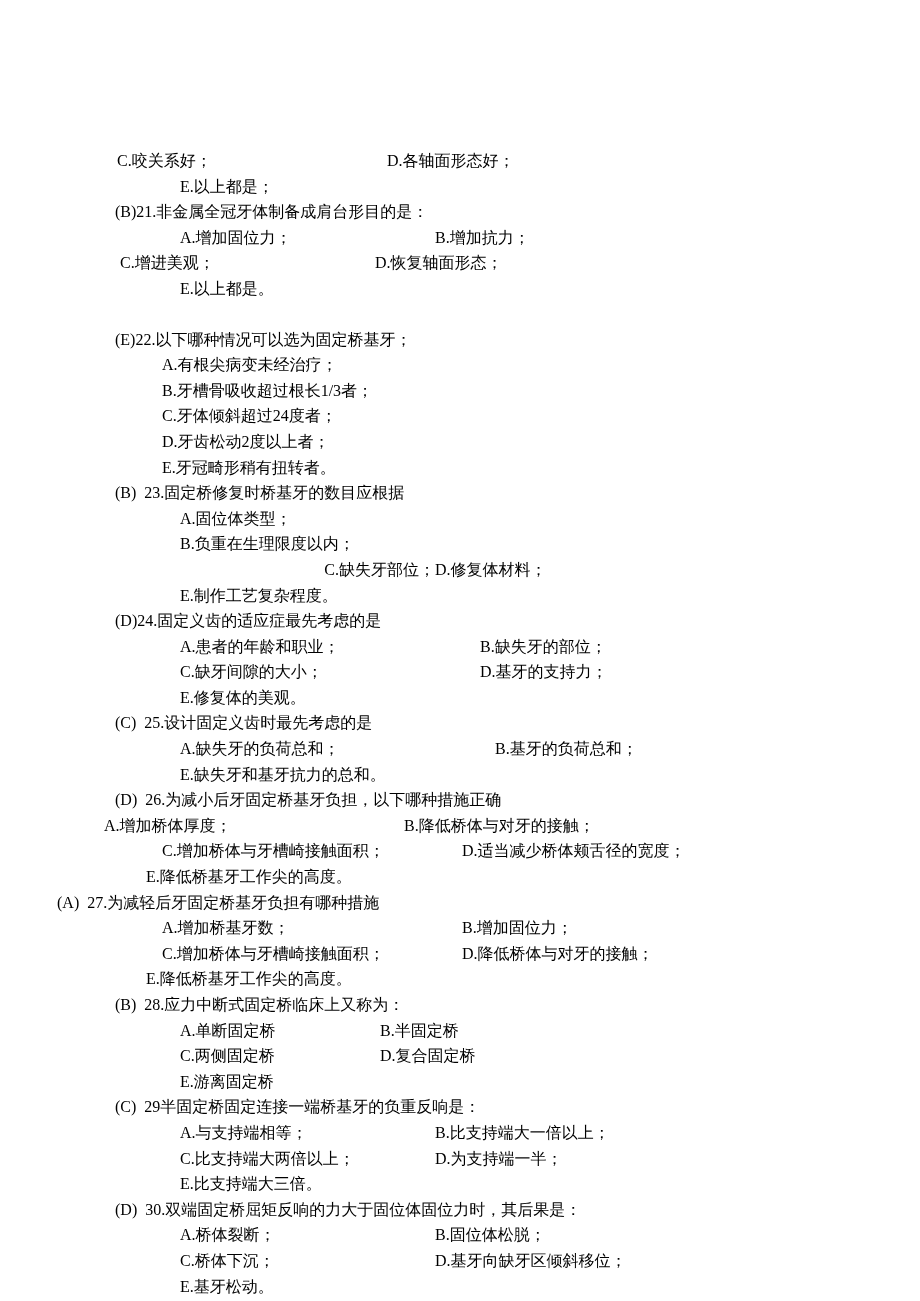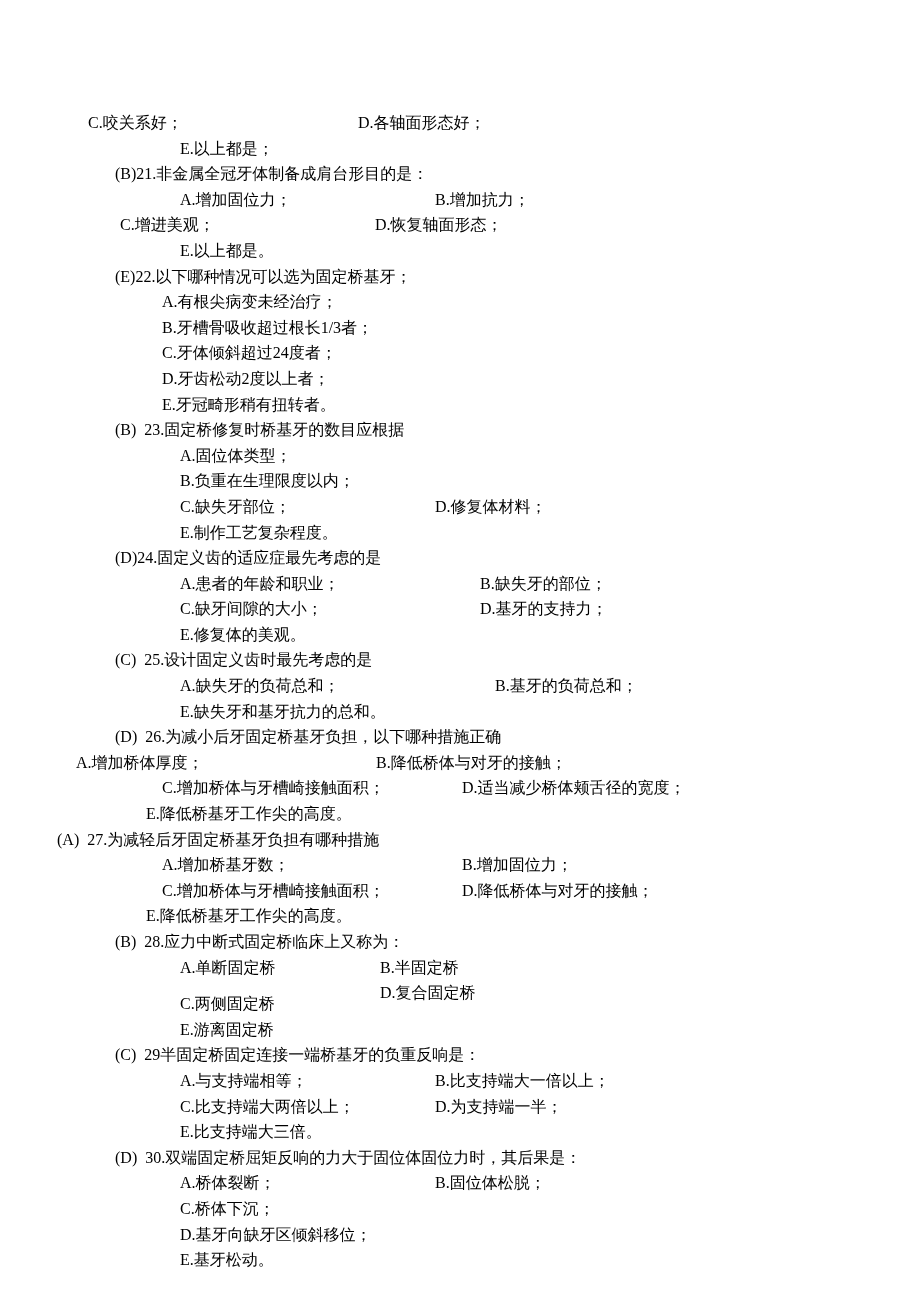--- a/index.html
+++ b/index.html
@@ -22,42 +22,42 @@
     white-space: nowrap;
   }
   .cell {
     white-space: pre;
   }
 </style>
 </head>
 <body>
 
 <div class="page" id="page">
-    <div class="line" style="padding-left: 88px;">
+    <div class="line" style="padding-left: 117px; margin-top: 38px;">
       <span class="cell" style="display: inline-block; width: 270px;">C.咬关系好；</span>
       <span class="cell">D.各轴面形态好；</span>
     </div>
     <div class="line" style="padding-left: 180px;">
       <span class="cell">E.以上都是；</span>
     </div>
     <div class="line" style="padding-left: 115px;">
       <span class="cell">(B)21.非金属全冠牙体制备成肩台形目的是：</span>
     </div>
     <div class="line" style="padding-left: 180px;">
       <span class="cell" style="display: inline-block; width: 255px;">A.增加固位力；</span>
       <span class="cell">B.增加抗力；</span>
     </div>
     <div class="line" style="padding-left: 120px;">
       <span class="cell" style="display: inline-block; width: 255px;">C.增进美观；</span>
       <span class="cell">D.恢复轴面形态；</span>
     </div>
     <div class="line" style="padding-left: 180px;">
       <span class="cell">E.以上都是。</span>
     </div>
-    <div class="line" style="padding-left: 115px;">
+    <div class="line" style="padding-left: 115px; margin-top: 25px;">
       <span class="cell">(E)22.以下哪种情况可以选为固定桥基牙；</span>
     </div>
     <div class="line" style="padding-left: 162px;">
       <span class="cell">A.有根尖病变未经治疗；</span>
     </div>
     <div class="line" style="padding-left: 162px;">
       <span class="cell">B.牙槽骨吸收超过根长1/3者；</span>
     </div>
     <div class="line" style="padding-left: 162px;">
       <span class="cell">C.牙体倾斜超过24度者；</span>
@@ -69,21 +69,21 @@
       <span class="cell">E.牙冠畸形稍有扭转者。</span>
     </div>
     <div class="line" style="padding-left: 115px;">
       <span class="cell">(B)  23.固定桥修复时桥基牙的数目应根据</span>
     </div>
     <div class="line" style="padding-left: 180px; flex-direction: column;">
       <span class="cell" style="display: inline-block; width: 255px;">A.固位体类型；</span>
       <span class="cell">B.负重在生理限度以内；</span>
     </div>
     <div class="line" style="padding-left: 180px;">
-      <span class="cell" style="display: inline-block; width: 255px;">C.缺失牙部位；</span>
+      <span class="cell" style="display: inline-block; width: 255px; text-align: right;">C.缺失牙部位；</span>
       <span class="cell">D.修复体材料；</span>
     </div>
     <div class="line" style="padding-left: 180px;">
       <span class="cell">E.制作工艺复杂程度。</span>
     </div>
     <div class="line" style="padding-left: 115px;">
       <span class="cell">(D)24.固定义齿的适应症最先考虑的是</span>
     </div>
     <div class="line" style="padding-left: 180px;">
       <span class="cell" style="display: inline-block; width: 300px;">A.患者的年龄和职业；</span>
@@ -102,21 +102,21 @@
     <div class="line" style="padding-left: 180px;">
       <span class="cell" style="display: inline-block; width: 315px;">A.缺失牙的负荷总和；</span>
       <span class="cell">B.基牙的负荷总和；</span>
     </div>
     <div class="line" style="padding-left: 180px;">
       <span class="cell">E.缺失牙和基牙抗力的总和。</span>
     </div>
     <div class="line" style="padding-left: 115px;">
       <span class="cell">(D)  26.为减小后牙固定桥基牙负担，以下哪种措施正确</span>
     </div>
-    <div class="line" style="padding-left: 76px;">
+    <div class="line" style="padding-left: 104px;">
       <span class="cell" style="display: inline-block; width: 300px;">A.增加桥体厚度；</span>
       <span class="cell">B.降低桥体与对牙的接触；</span>
     </div>
     <div class="line" style="padding-left: 162px;">
       <span class="cell" style="display: inline-block; width: 300px;">C.增加桥体与牙槽崎接触面积；</span>
       <span class="cell">D.适当减少桥体颊舌径的宽度；</span>
     </div>
     <div class="line" style="padding-left: 146px;">
       <span class="cell">E.降低桥基牙工作尖的高度。</span>
     </div>
@@ -135,21 +135,21 @@
       <span class="cell">E.降低桥基牙工作尖的高度。</span>
     </div>
     <div class="line" style="padding-left: 115px;">
       <span class="cell">(B)  28.应力中断式固定桥临床上又称为：</span>
     </div>
     <div class="line" style="padding-left: 180px;">
       <span class="cell" style="display: inline-block; width: 200px;">A.单断固定桥</span>
       <span class="cell">B.半固定桥</span>
     </div>
     <div class="line" style="padding-left: 180px;">
-      <span class="cell" style="display: inline-block; width: 200px; margin-top: 11px;">C.两侧固定桥</span>
+      <span class="cell" style="display: inline-block; width: 200px;">C.两侧固定桥</span>
       <span class="cell">D.复合固定桥</span>
     </div>
     <div class="line" style="padding-left: 180px;">
       <span class="cell">E.游离固定桥</span>
     </div>
     <div class="line" style="padding-left: 115px;">
       <span class="cell">(C)  29半固定桥固定连接一端桥基牙的负重反响是：</span>
     </div>
     <div class="line" style="padding-left: 180px;">
       <span class="cell" style="display: inline-block; width: 255px;">A.与支持端相等；</span>
@@ -162,20 +162,20 @@
     <div class="line" style="padding-left: 180px;">
       <span class="cell">E.比支持端大三倍。</span>
     </div>
     <div class="line" style="padding-left: 115px;">
       <span class="cell">(D)  30.双端固定桥屈矩反响的力大于固位体固位力时，其后果是：</span>
     </div>
     <div class="line" style="padding-left: 180px;">
       <span class="cell" style="display: inline-block; width: 255px;">A.桥体裂断；</span>
       <span class="cell">B.固位体松脱；</span>
     </div>
-    <div class="line" style="padding-left: 180px; flex-direction: column;">
+    <div class="line" style="padding-left: 180px;">
       <span class="cell" style="display: inline-block; width: 255px;">C.桥体下沉；</span>
       <span class="cell">D.基牙向缺牙区倾斜移位；</span>
     </div>
     <div class="line" style="padding-left: 180px;">
       <span class="cell">E.基牙松动。</span>
     </div>
   </div>
 
 </body></html>

